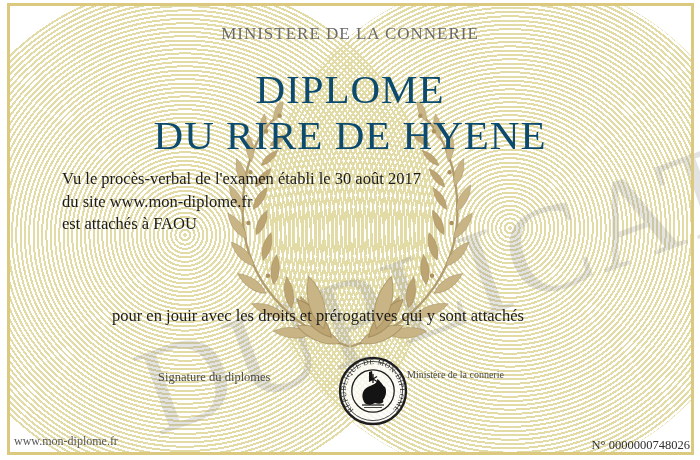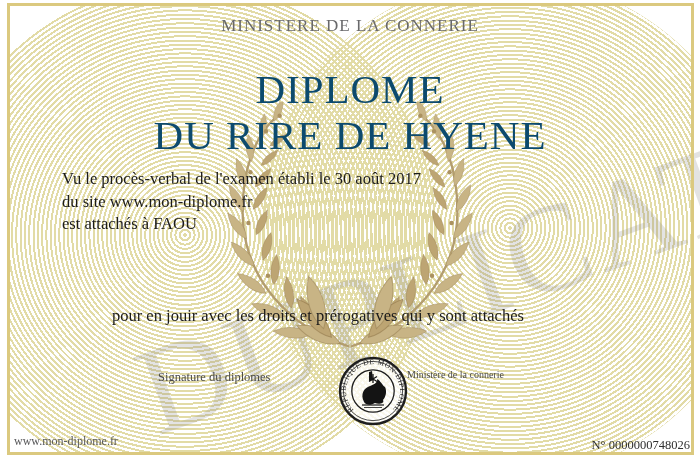--- a/index.html
+++ b/index.html
@@ -26,21 +26,21 @@
     position:absolute;left:122px;top:338px;z-index:2;
     font-size:125px;line-height:1;letter-spacing:4px;color:rgba(140,140,140,0.24);
     transform:rotate(-20deg);transform-origin:0 0;white-space:nowrap;
   }
   .wreath{position:absolute;left:221px;top:102px;z-index:3;}
   .leafA{fill:#c8b485;stroke:rgba(140,115,70,.45);stroke-width:.6;}
   .leafB{fill:#bda573;stroke:rgba(130,105,60,.45);stroke-width:.6;}
   .stem{fill:none;stroke:#b39d6e;stroke-width:2.4;stroke-linecap:round;}
   .berry{fill:#ab9260;}
   .hdr{
-    position:absolute;top:16px;left:0;width:100%;text-align:center;z-index:5;
+    position:absolute;top:24px;left:0;width:100%;text-align:center;z-index:5;
     font-size:17px;letter-spacing:1px;color:#69696b;
   }
   .title{
     position:absolute;top:66px;left:0;width:100%;text-align:center;z-index:5;
     font-size:41px;line-height:46px;color:#0c4a6e;letter-spacing:1px;
   }
   .body-text{
     position:absolute;left:62px;top:168px;z-index:5;
     font-size:16.5px;line-height:22.6px;color:#1b1b1b;
   }

